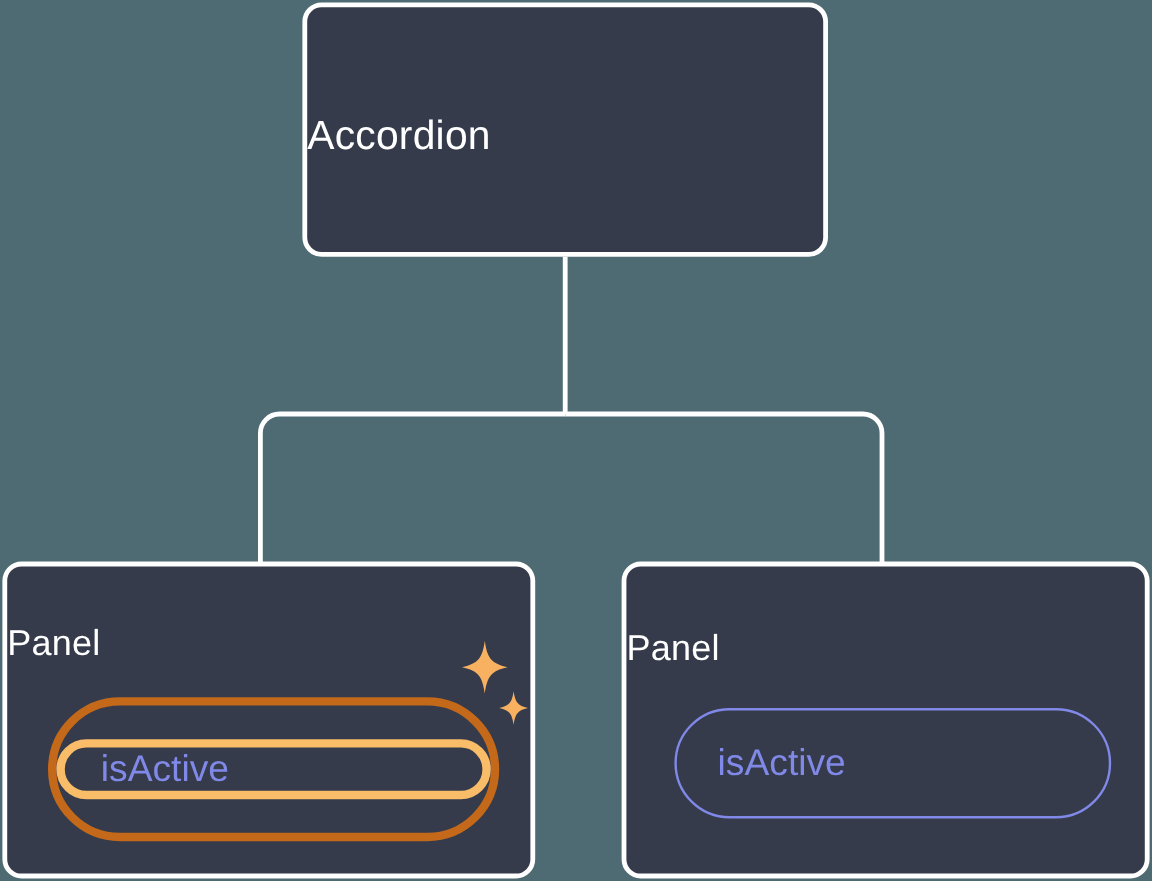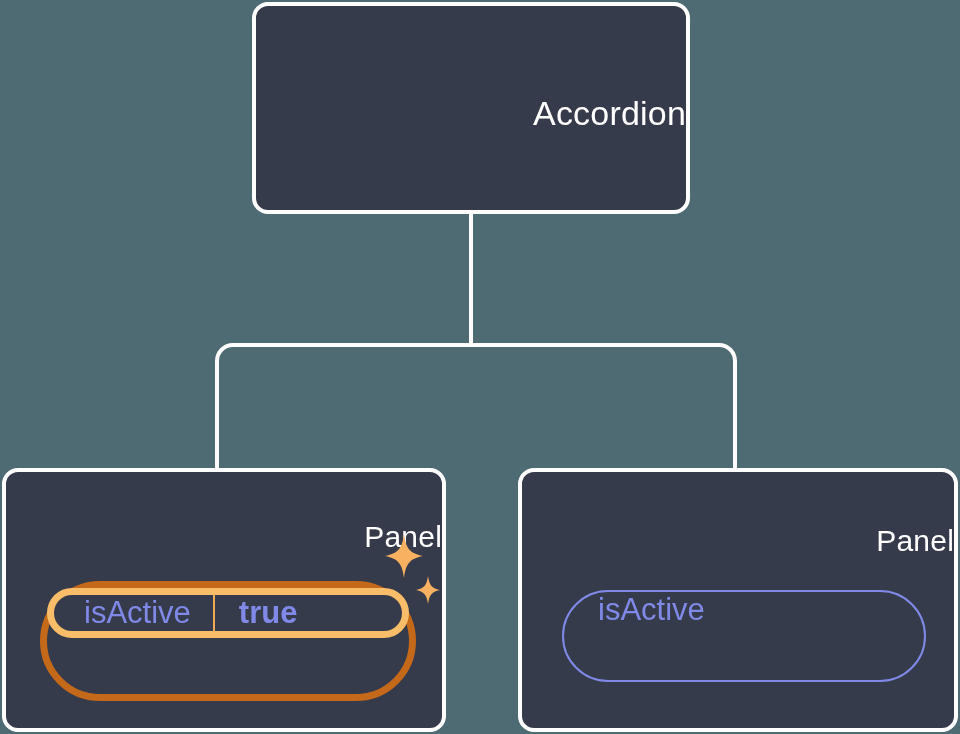--- a/index.html
+++ b/index.html
@@ -59,21 +59,21 @@
     left: 518px;
     top: 468px;
     width: 440px;
     height: 264px;
   }
 
   .node-title {
     position: absolute;
     left: 0;
     right: 0;
-    text-align: right;
+    text-align: left;
     color: #ffffff;
     font-weight: 400;
     letter-spacing: 0.2px;
     white-space: nowrap;
   }
 
   .node-root .node-title {
     top: 88px;
     font-size: 34px;
   }
@@ -86,21 +86,21 @@
   .node-panel-right .node-title {
     top: 52px;
     font-size: 30px;
   }
 
   
   .pill {
     position: absolute;
     box-sizing: border-box;
     display: flex;
-    align-items: flex-start;
+    align-items: center;
     background: transparent;
   }
 
   .pill-cell {
     display: flex;
     align-items: center;
     justify-content: center;
     box-sizing: border-box;
     white-space: nowrap;
   }
@@ -196,21 +196,20 @@
   <div class="node node-root">
     <div class="node-title">Accordion</div>
   </div>
 
   <div class="node node-panel-left">
     <div class="node-title">Panel</div>
 
     <div class="pill pill-highlight pill-left">
       <div class="pill-highlight-inner">
         <div class="pill-cell pill-cell-key">isActive</div>
-        <div class="pill-cell pill-cell-value">true</div>
       </div>
     </div>
   </div>
 
   <svg class="sparkles" viewBox="0 0 64 84" width="64" height="84" xmlns="http://www.w3.org/2000/svg">
     <path fill="#f7b160" d="M 22 6 C 24 20 27 25 41 28 C 27 31 24 36 22 50 C 20 36 17 31 3 28 C 17 25 20 20 22 6 Z"></path>
     <path fill="#f7b160" d="M 46 48 C 47.4 57 49.2 60 58 62 C 49.2 64 47.4 67 46 76 C 44.6 67 42.8 64 34 62 C 42.8 60 44.6 57 46 48 Z"></path>
   </svg>
 
   <div class="node node-panel-right">

